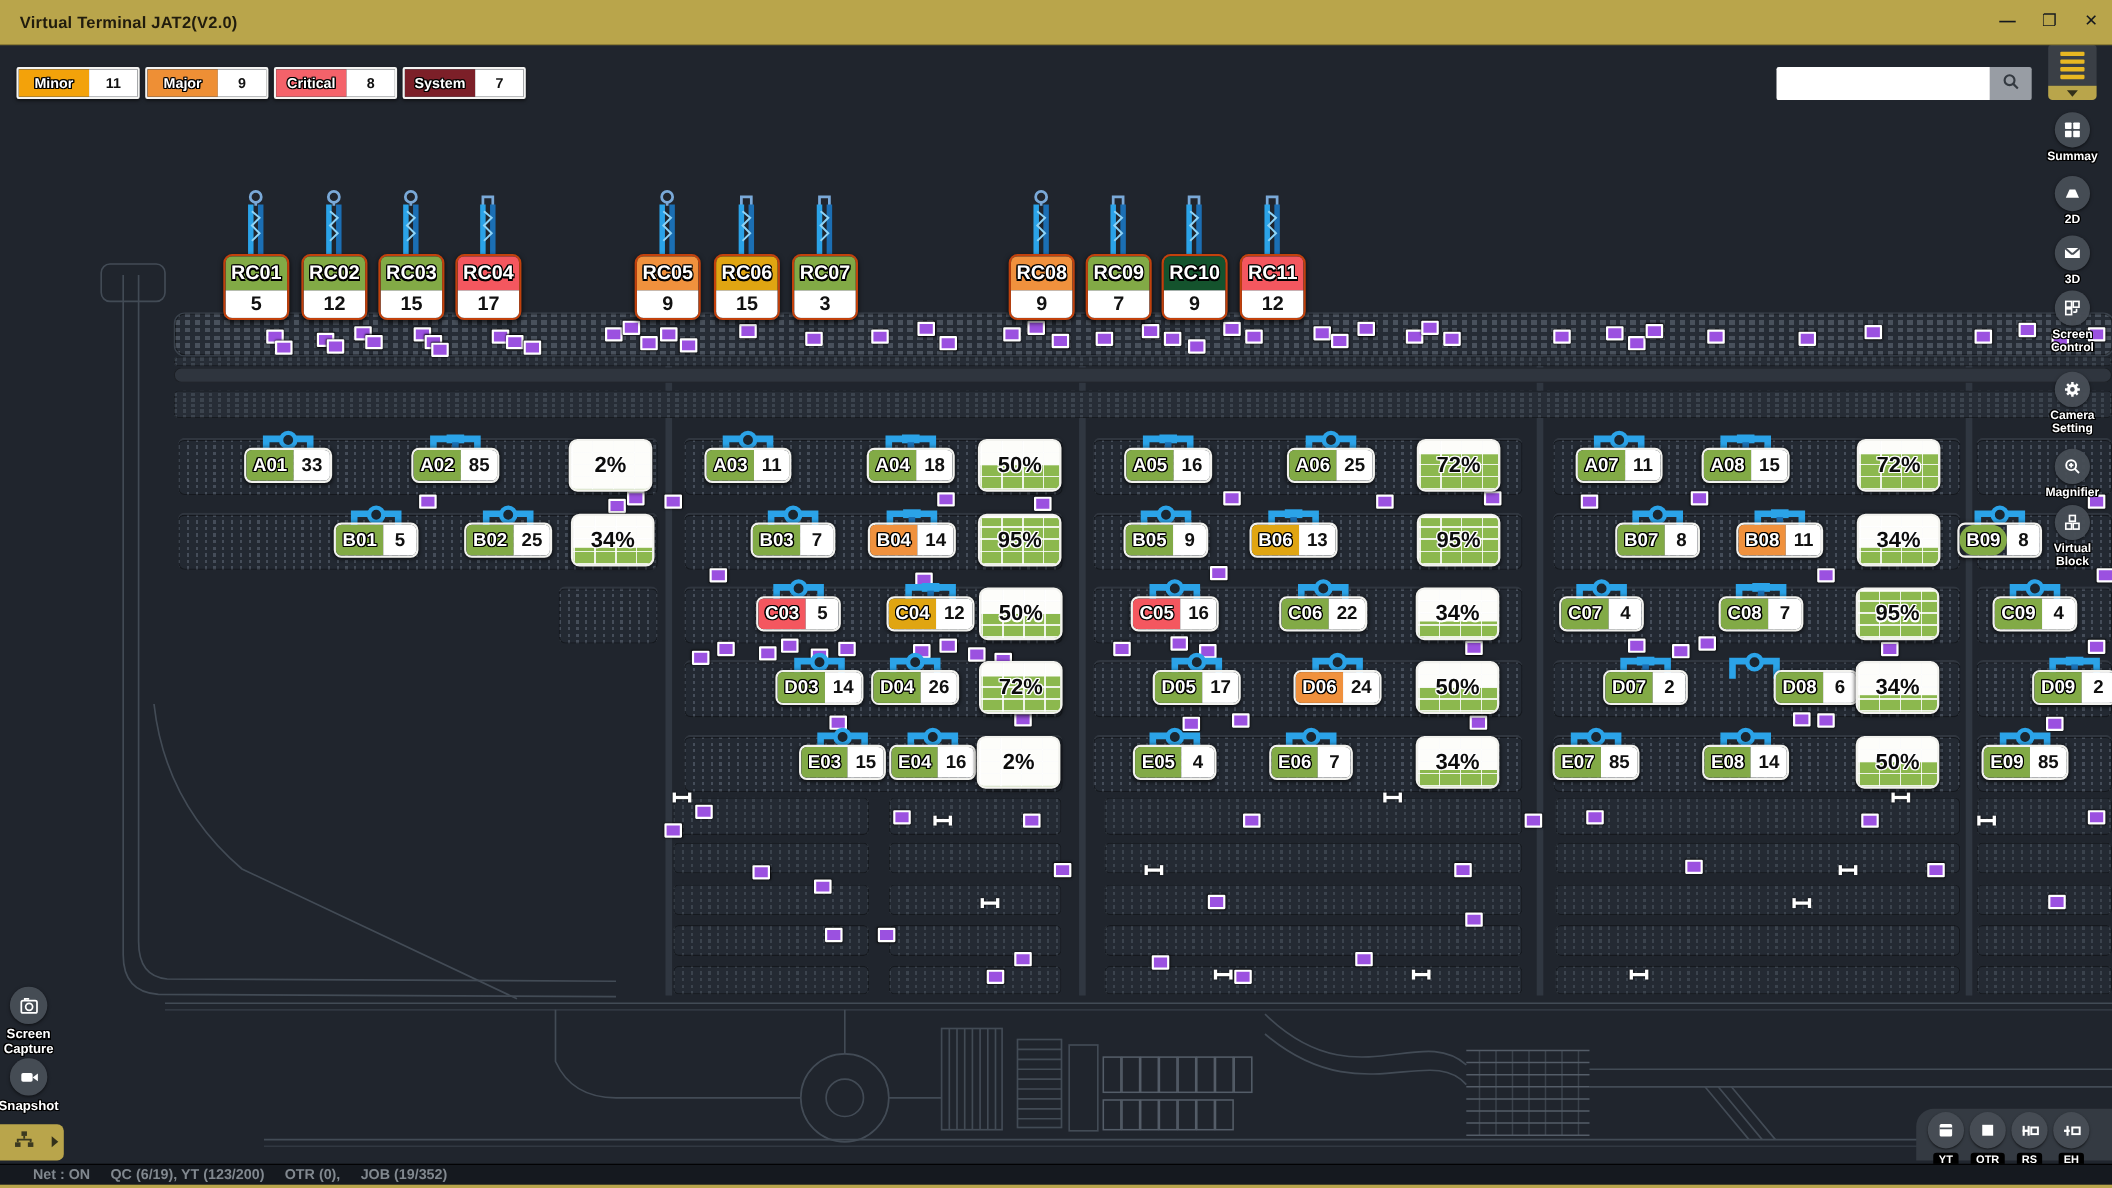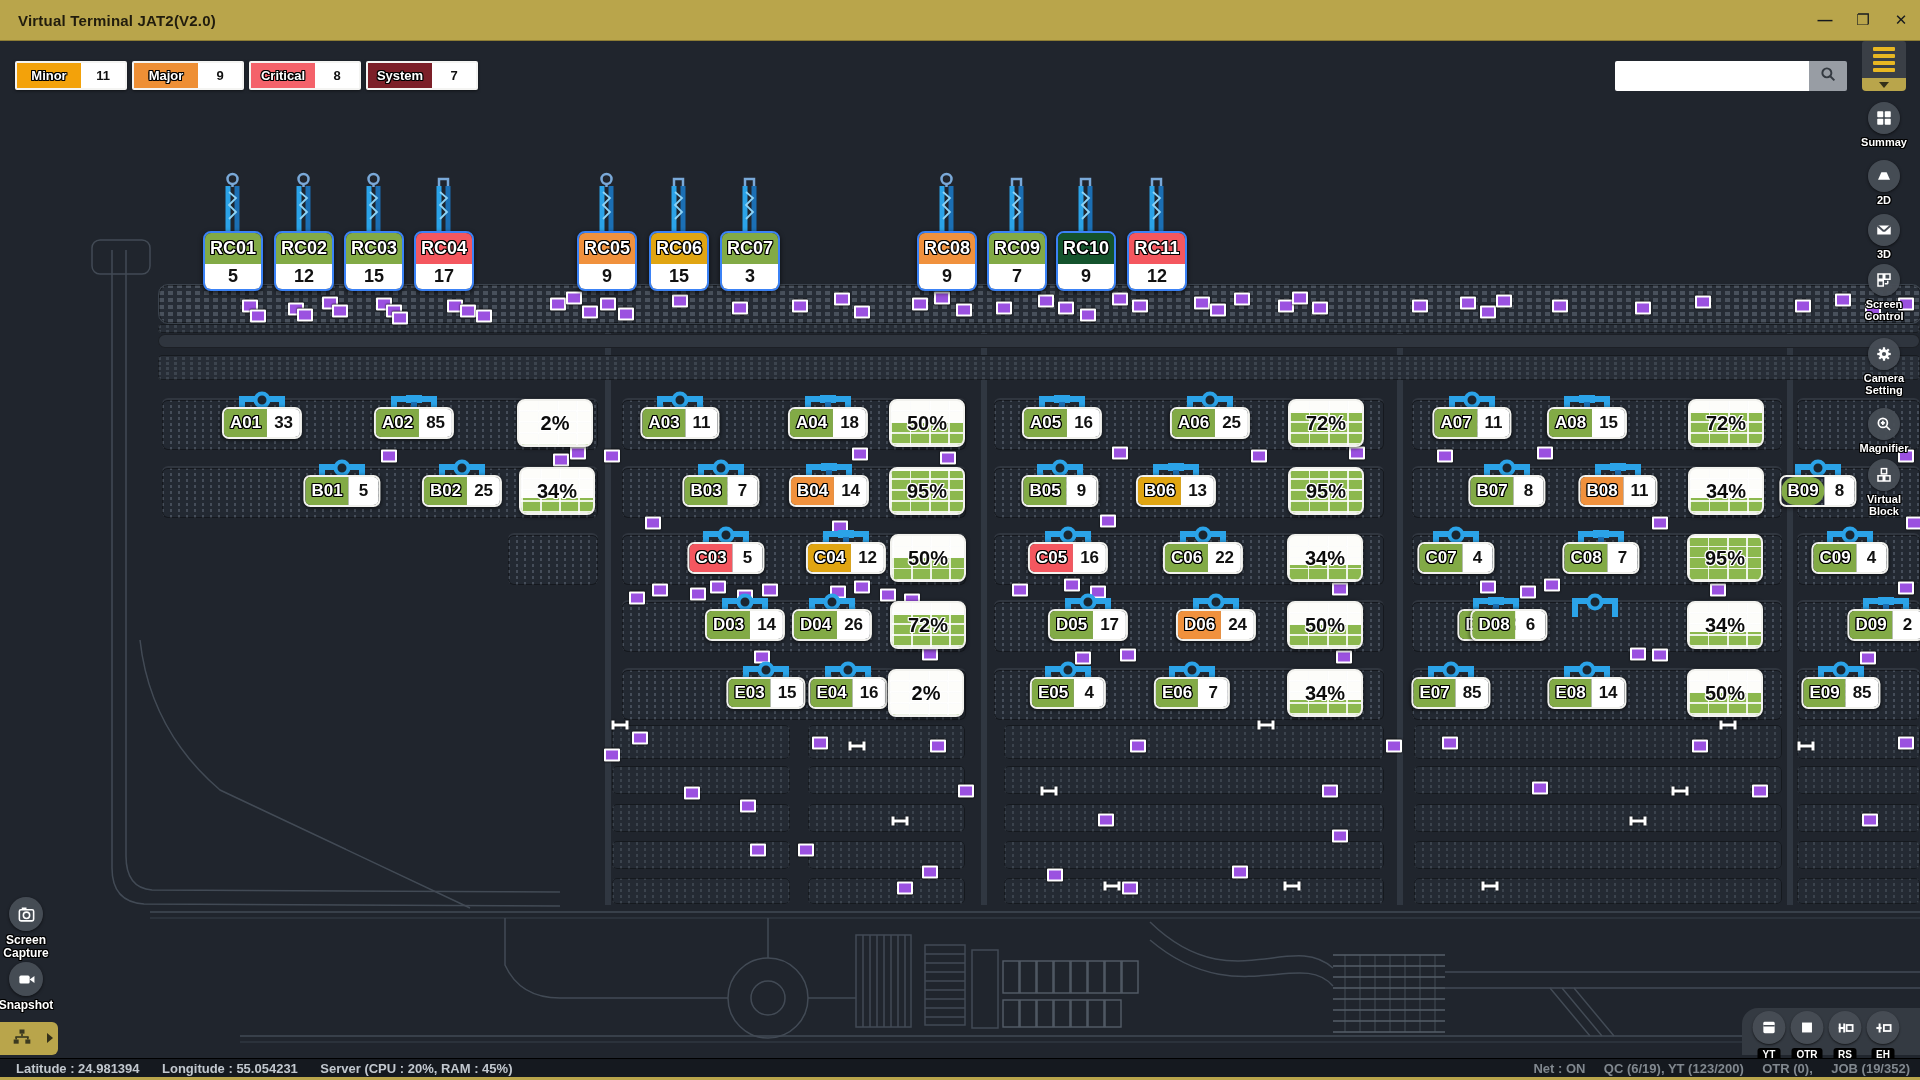--- a/index.html
+++ b/index.html
@@ -92,21 +92,21 @@
        box-shadow:0 1px 4px rgba(0,0,0,.7);z-index:3;}
   .pct .fill{position:absolute;left:0;right:0;bottom:0;background:#8cb84e;}
   .pct .bricks{position:absolute;inset:0;
     background-image:repeating-linear-gradient(0deg,rgba(255,255,255,.85) 0 1.5px,transparent 1.5px 11px),
                      repeating-linear-gradient(90deg,rgba(255,255,255,.85) 0 1.5px,transparent 1.5px 19px),
                      repeating-linear-gradient(0deg,rgba(90,100,90,.14) 0 1px,transparent 1px 11px),
                      repeating-linear-gradient(90deg,rgba(90,100,90,.14) 0 1px,transparent 1px 19px);}
   .pct span{position:absolute;inset:0;display:flex;align-items:center;justify-content:center;
             font-size:20px;font-weight:bold;color:#0c0c0c;}
   
-  .rc{position:absolute;transform:translateX(-50%);width:56px;border:2px solid #3b82f6;
+  .rc{position:absolute;transform:translateX(-50%);width:56px;border:2px solid #c2410c;
       border-radius:8px;overflow:hidden;box-shadow:0 2px 5px rgba(0,0,0,.7);cursor:pointer;z-index:3;}
   .rc .ri{height:31px;display:flex;align-items:center;justify-content:center;color:#fff;
           font-size:18px;font-weight:bold;}
   .rc .rv{height:25px;background:#fff;display:flex;align-items:center;justify-content:center;
           color:#111;font-size:18px;font-weight:bold;}
   .mast{position:absolute;transform:translateX(-50%);z-index:2;}
   
   .tool{position:absolute;z-index:20;text-align:center;transform:translateX(-50%);cursor:pointer;}
   .tool .tc{width:34px;height:34px;margin:0 auto;border-radius:50%;background:rgba(72,78,86,.95);
             display:flex;align-items:center;justify-content:center;box-shadow:0 1px 3px rgba(0,0,0,.6);}
@@ -630,21 +630,21 @@
           </svg></div>
         <div class="blk" style="left: 1496px; top: 625px;">
           <span class="bi tsb" style="background: rgb(130, 170, 70);">D07</span>
           <span class="bv">2</span>
         </div>
         <div class="gantry" style="left: 1595px; top: 593px;"><svg width="48" height="26" viewBox="0 0 48 26">
             <path d="M4 24 V8 H17" fill="none" stroke="#2ba3e8" stroke-width="6"></path>
             <path d="M44 24 V8 H31" fill="none" stroke="#2ba3e8" stroke-width="6"></path>
             <circle cx="24" cy="9" r="6.5" fill="#1b2630" stroke="#2ba3e8" stroke-width="4"></circle>
           </svg></div>
-        <div class="blk" style="left: 1509px; top: 625px; text-align: right;">
+        <div class="blk" style="left: 1651px; top: 625px; text-align: right;">
           <span class="bi tsb" style="background: rgb(130, 170, 70);">D08</span>
           <span class="bv">6</span>
         </div>
         <div class="gantry" style="left: 1886px; top: 593px;"><svg width="48" height="26" viewBox="0 0 48 26">
             <path d="M4 24 V8 H17" fill="none" stroke="#2ba3e8" stroke-width="6"></path>
             <path d="M44 24 V8 H31" fill="none" stroke="#2ba3e8" stroke-width="6"></path>
             <rect x="16" y="4" width="16" height="8" fill="#2ba3e8"></rect>
             <rect x="21" y="11" width="6" height="5" fill="#1b6fb4"></rect>
           </svg></div>
         <div class="blk" style="left: 1886px; top: 625px;">
@@ -1102,25 +1102,20 @@
       <div class="veh" style="left: 1883px; top: 1011px;"><div class="vc">
           <svg width="18" height="18" viewBox="0 0 24 24" fill="#fff">
             <rect x="2.5" y="10.6" width="7" height="2.8"></rect>
             <rect x="5.5" y="6" width="2.6" height="12"></rect>
             <rect x="12.5" y="8" width="9" height="8" fill="none" stroke="#fff" stroke-width="2.4"></rect>
           </svg>
         </div><span class="vl">EH</span></div>
     </div>
 
   <div class="statusbar">
-    <div class="sl">
-      <span>Latitude : 24.981394</span>
-      <span>Longitude : 55.054231</span>
-      <span>Server (CPU : 20%, RAM : 45%)</span>
-    </div>
     <div class="sr">
       <span>Net : ON</span>
       <span>QC (6/19), YT (123/200)</span>
       <span>OTR (0),</span>
       <span>JOB (19/352)</span>
     </div>
   </div>
 
 </div>
 

